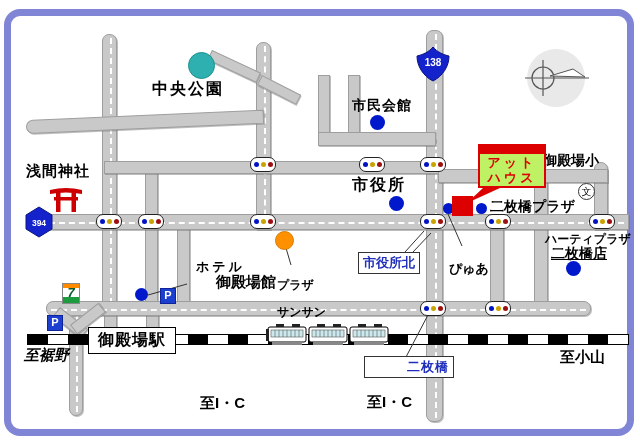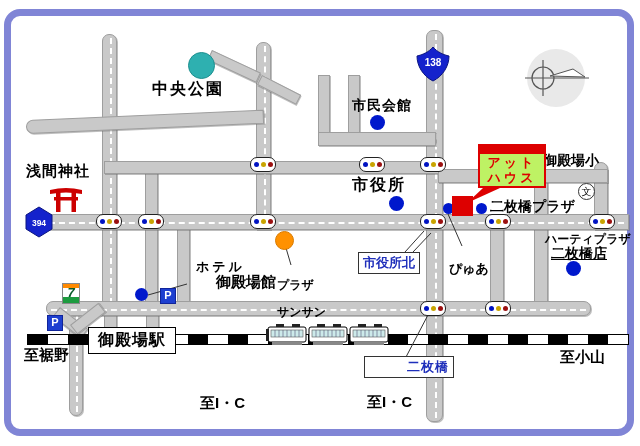--- a/index.html
+++ b/index.html
@@ -232,21 +232,21 @@
   <div class="lbl" style="left:352px;top:176px;font-size:16px;letter-spacing:2px;">市役所</div>
   <div class="lbl" style="left:543px;top:153px;font-size:14px;">御殿場小</div>
   <div class="lbl" style="left:490px;top:199px;font-size:14px;">二枚橋プラザ</div>
   <div class="lbl" style="left:545px;top:233px;font-size:12px;">ハーティプラザ</div>
   <div class="lbl" style="left:551px;top:246px;font-size:14px;text-decoration:underline;">二枚橋店</div>
   <div class="lbl" style="left:449px;top:262px;font-size:13px;">ぴゅあ</div>
   <div class="lbl" style="left:277px;top:266px;font-size:12px;margin-top:40px;">サンサン</div>
   <div class="lbl" style="left:277px;top:279px;font-size:12px;">プラザ</div>
   <div class="lbl" style="left:196px;top:260px;font-size:13px;letter-spacing:3px;">ホテル</div>
   <div class="lbl" style="left:188px;top:274px;font-size:15px;margin-left:28px;">御殿場館</div>
-  <div class="lbl" style="left:24px;top:347px;font-size:15px;">至裾野</div>
+  <div class="lbl" style="left:24px;top:347px;font-size:15px;font-style:italic;">至裾野</div>
   <div class="lbl" style="left:560px;top:349px;font-size:15px;">至小山</div>
   <div class="lbl" style="left:200px;top:395px;font-size:15px;">至I・C</div>
   <div class="lbl" style="left:367px;top:394px;font-size:15px;">至I・C</div>
 
   <div class="white-box" style="left:88px;top:327px;width:86px;height:25px;font-size:16px;letter-spacing:1px;">
     <span>御殿場駅</span>
   </div>
   <div class="blue-box" style="left:358px;top:252px;font-size:13px;">
     <span>市役所北</span>
   </div>

